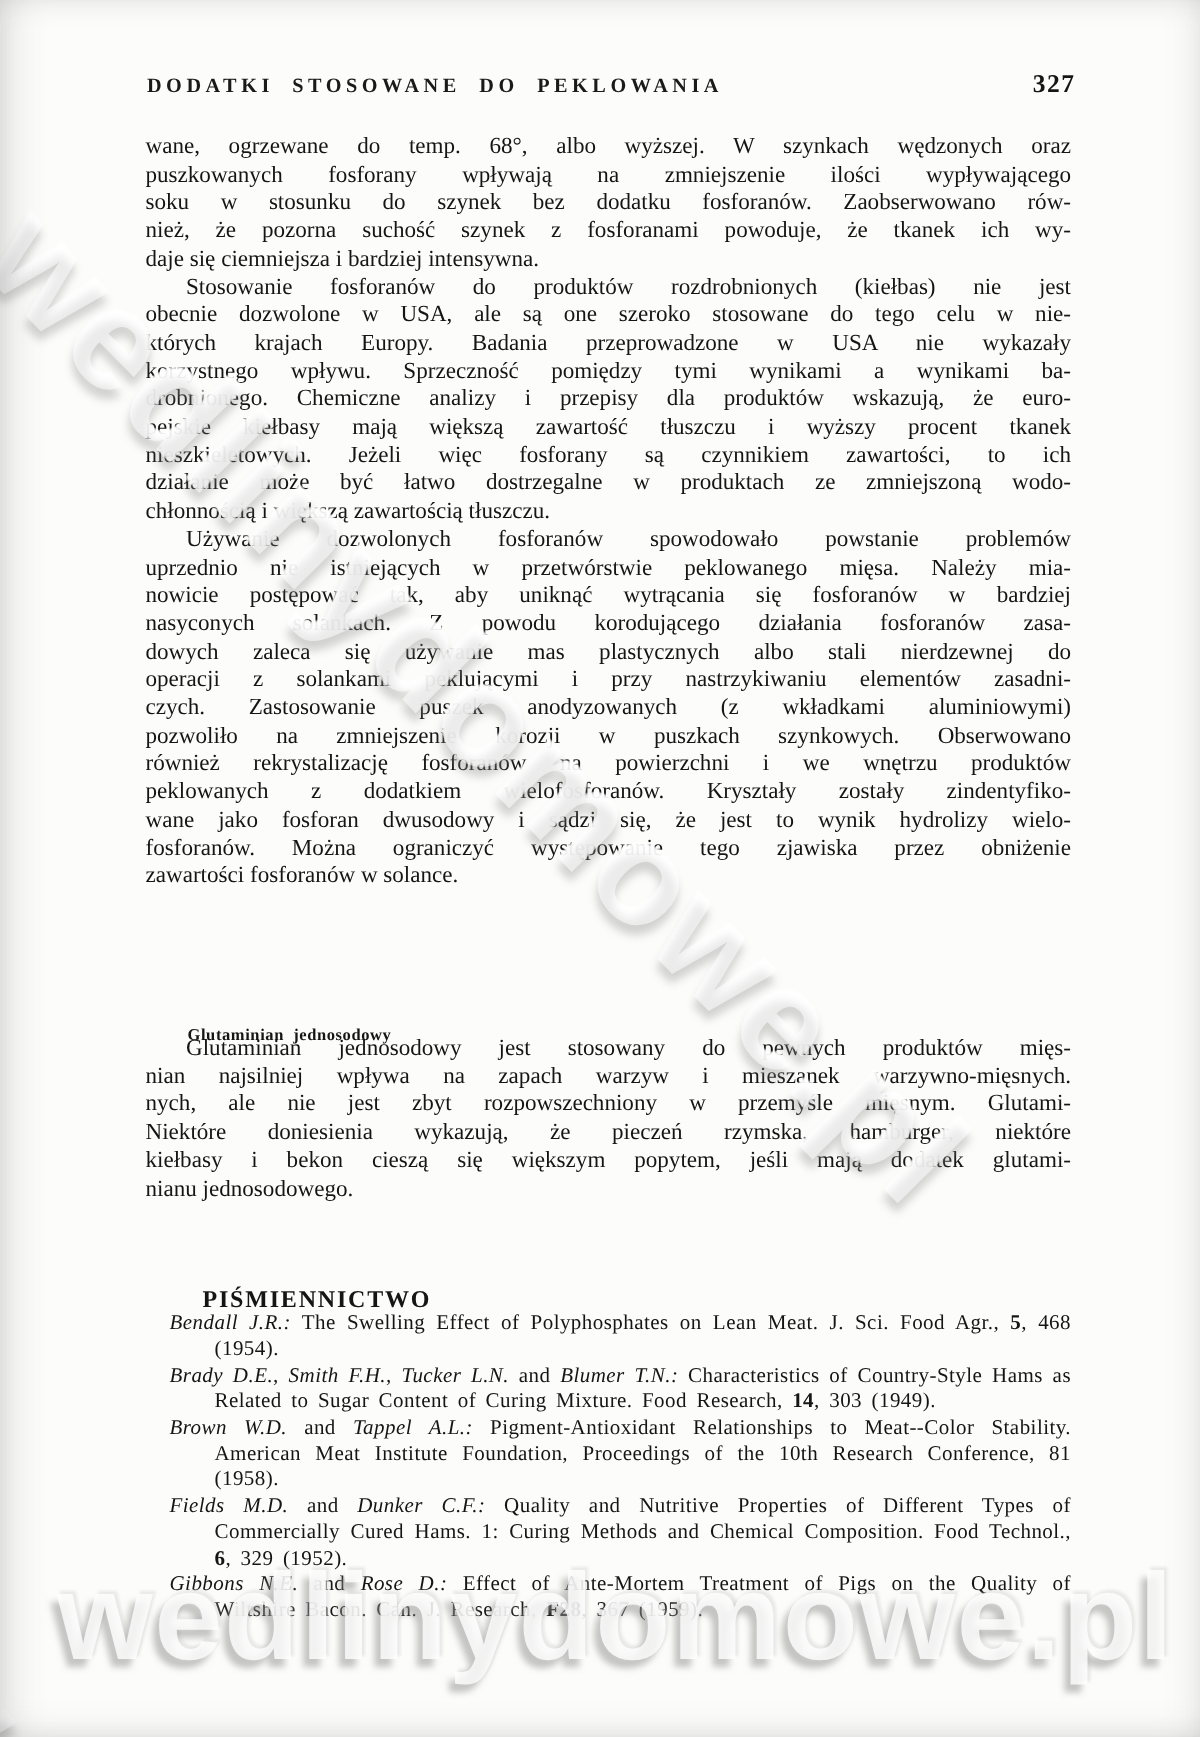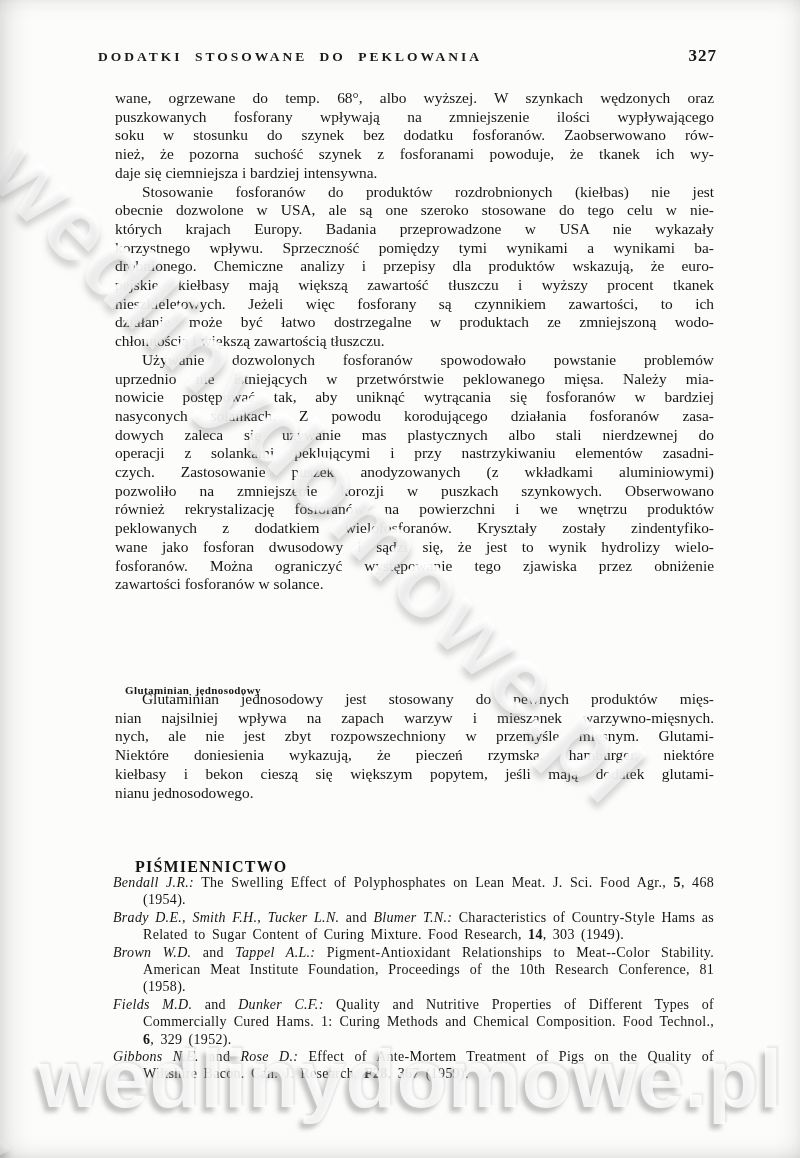--- a/index.html
+++ b/index.html
@@ -35,21 +35,21 @@
   .page-num { font-size: 17px; font-weight: bold; letter-spacing: 1px; }
 
   .body-text {
     position: absolute; top: 89px; left: 97px; width: 617px;
     font-size: 15.4px; line-height: 18.7px; z-index: 1;
   }
   .section-text {
     position: absolute; top: 690px; left: 97px; width: 617px;
     font-size: 15.4px; line-height: 18.7px; z-index: 1;
   }
-  .tline { text-align: justify; text-align-last: justify; white-space: normal; margin-left: 18px; }
+  .tline { text-align: justify; text-align-last: justify; white-space: normal; }
   .tline.last { text-align-last: left; }
   .tline.indent { padding-left: 27px; }
 
   .section-heading {
     position: absolute; top: 684px; left: 125px; margin: 0;
     font-size: 11px; font-weight: bold; letter-spacing: 0.4px;
     word-spacing: 3px; z-index: 1;
   }
   .biblio-heading {
     position: absolute; top: 840px; left: 117px; margin: 18px;

